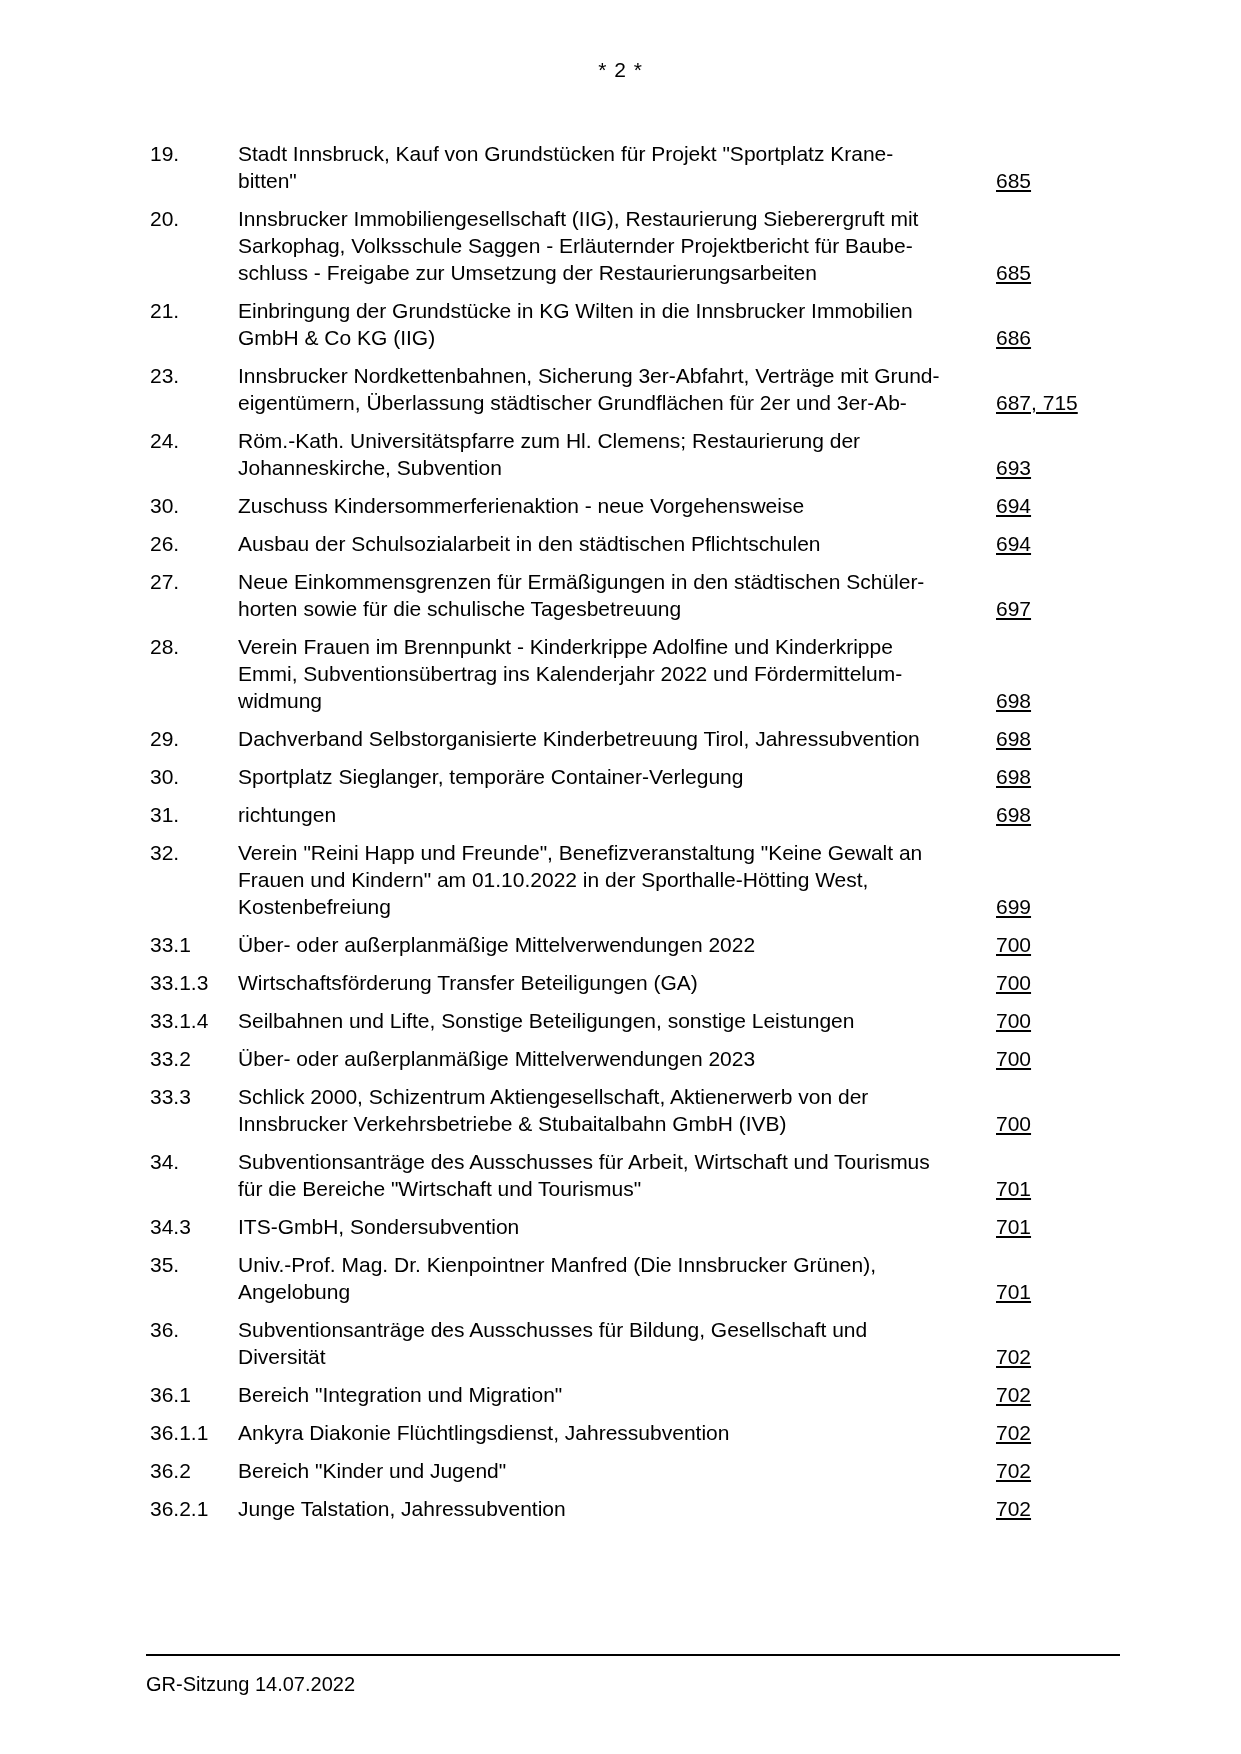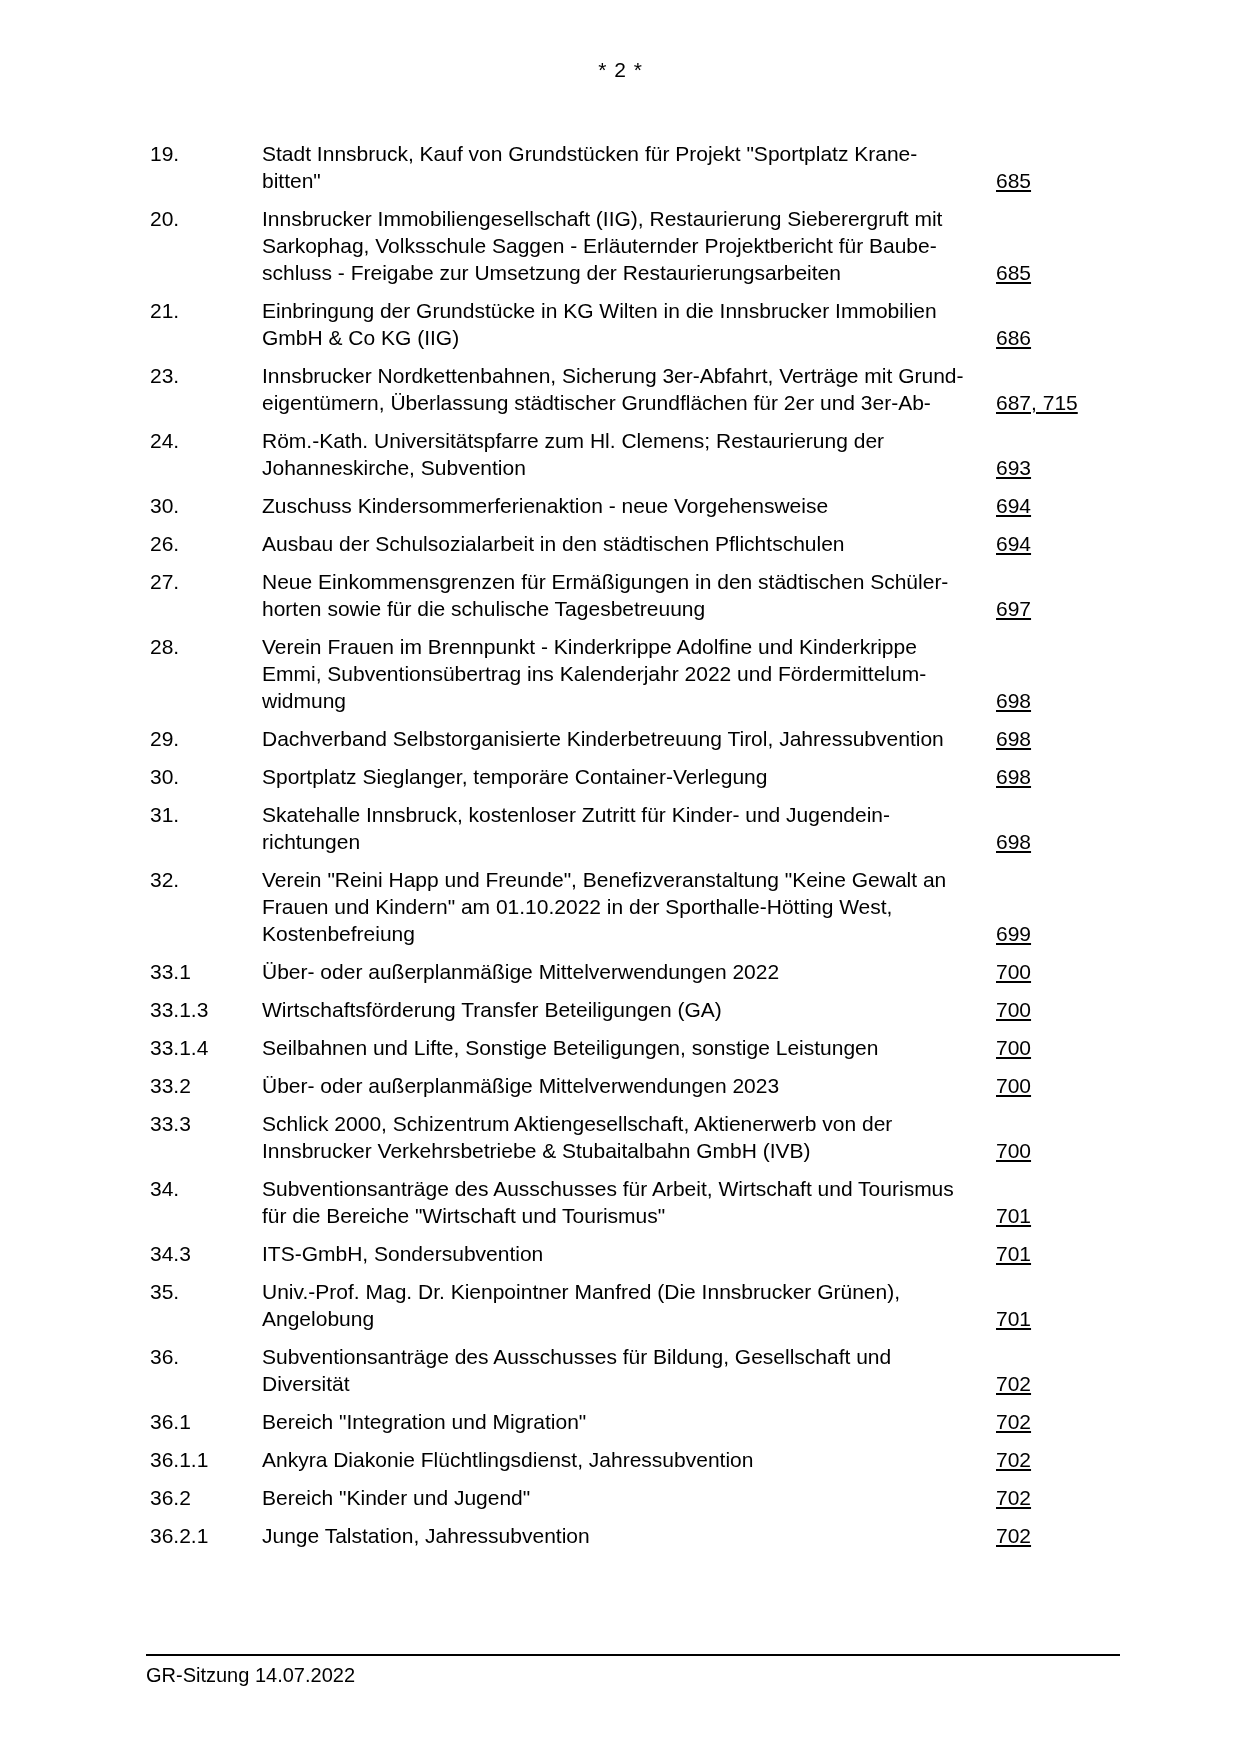--- a/index.html
+++ b/index.html
@@ -29,21 +29,20 @@
     top: 140px;
     left: 150px;
     width: 958px;
   }
   .row {
     display: flex;
     align-items: stretch;
     margin-bottom: 11px;
     font-size: 21px;
     line-height: 27px;
-    gap: 24px;
   }
   .num {
     flex: none;
     width: 88px;
   }
   .text {
     flex: 1 1 auto;
     min-width: 0;
   }
   .line {
@@ -56,21 +55,21 @@
     align-self: flex-end;
     white-space: nowrap;
     text-decoration: underline;
   }
   .footer {
     position: absolute;
     left: 146px;
     top: 1654px;
     width: 974px;
     border-top: 2px solid #000000;
-    padding-top: 7px;
+    padding-top: 16px;
     font-size: 20px;
     line-height: 24px;
   }
 </style>
 </head>
 <body>
 
 <div class="page-marker">* 2 *</div>
 
 <div class="toc">
@@ -156,21 +155,20 @@
     <div class="row">
       <div class="num">30.</div>
       <div class="text">
         <div class="line">Sportplatz Sieglanger, temporäre Container-Verlegung</div>
       </div>
       <div class="page">698</div>
     </div>
     <div class="row">
       <div class="num">31.</div>
       <div class="text">
-        <div class="line">Skatehalle Innsbruck, kostenloser Zutritt für Kinder- und Jugendein-</div>
         <div class="line">richtungen</div>
       </div>
       <div class="page">698</div>
     </div>
     <div class="row">
       <div class="num">32.</div>
       <div class="text">
         <div class="line">Verein "Reini Happ und Freunde", Benefizveranstaltung "Keine Gewalt an</div>
         <div class="line">Frauen und Kindern" am 01.10.2022 in der Sporthalle-Hötting West,</div>
         <div class="line">Kostenbefreiung</div>

